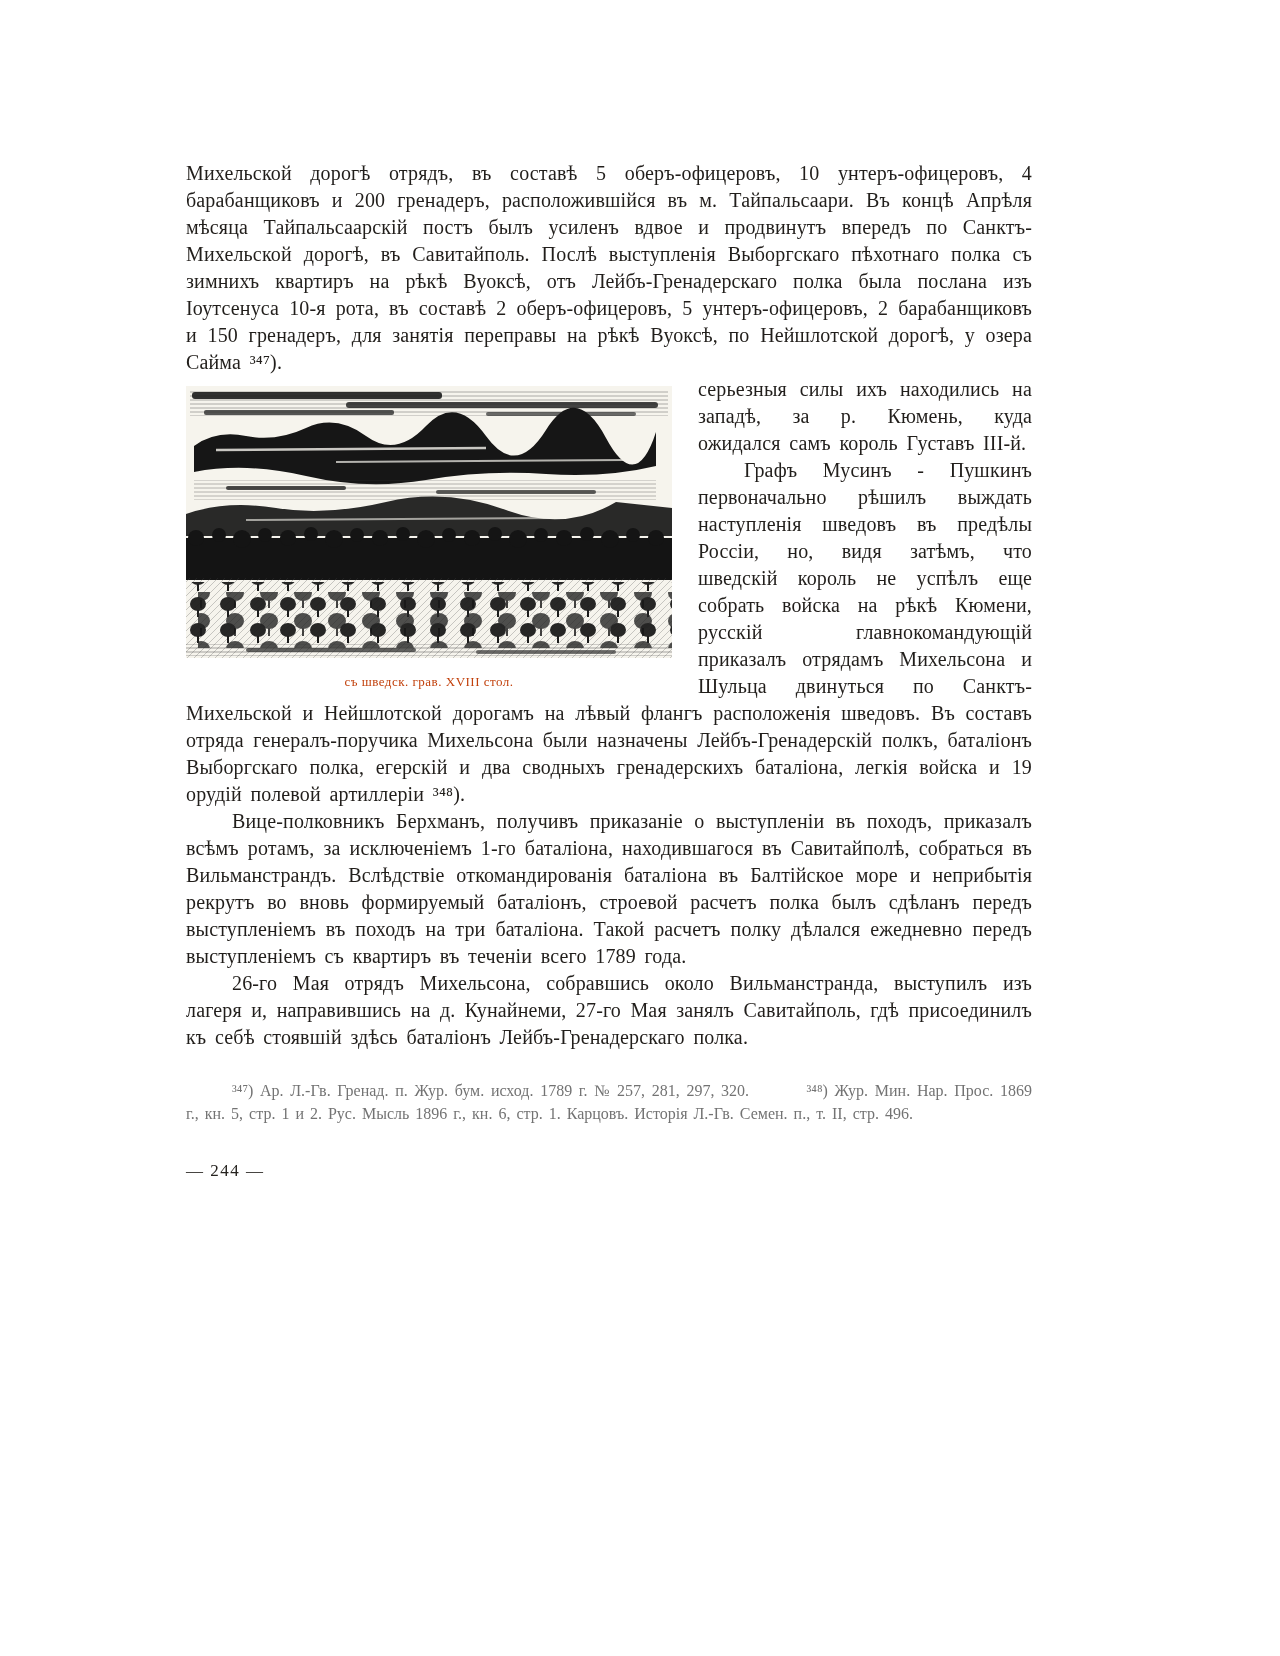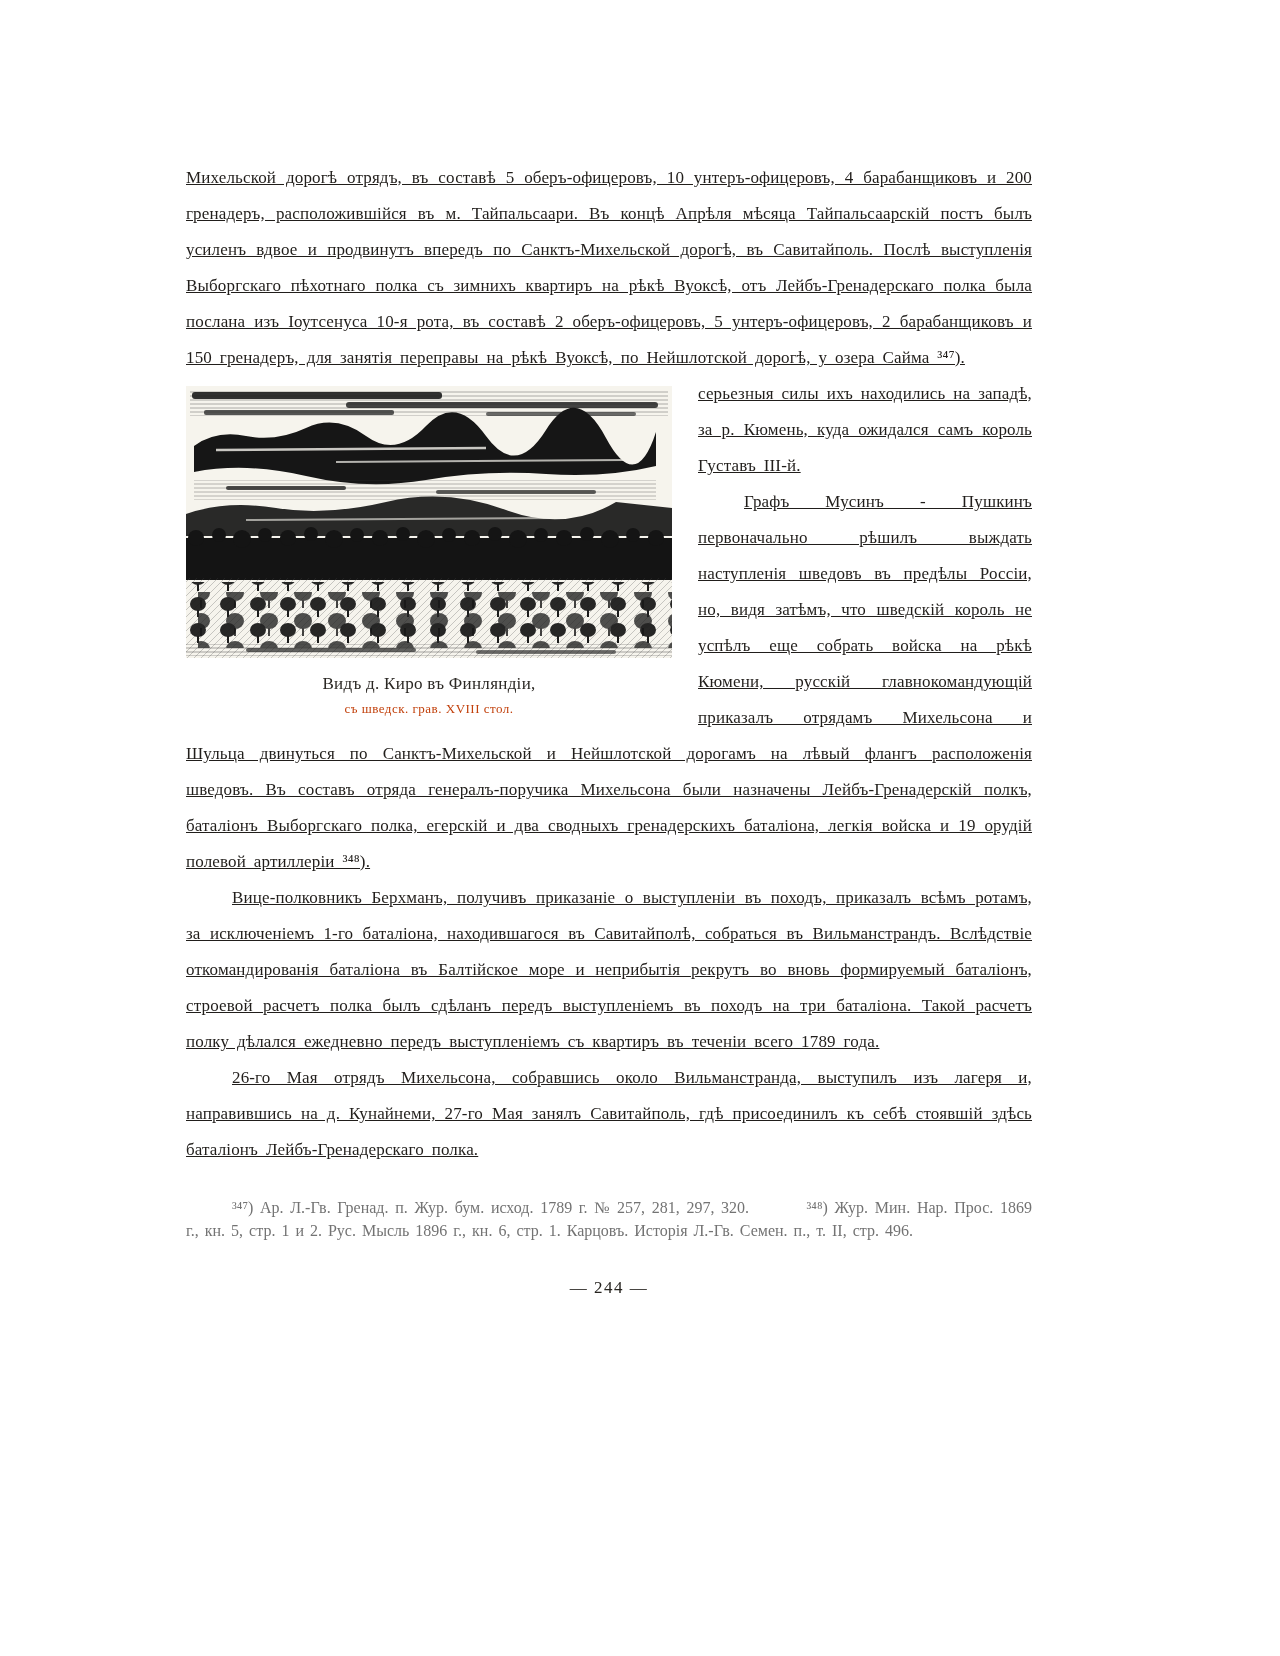--- a/index.html
+++ b/index.html
@@ -12,26 +12,25 @@
     color:#211e1b;
     font-family:"Liberation Serif","DejaVu Serif",serif;
     overflow:hidden;
   }
   .content {
     position:absolute;
     left:186px; top:160px;
     width:846px;
   }
   .para {
-    font-size:17px;
-    line-height:36px;
+    font-size:20px;
+    line-height:27px;
     text-align:justify;
     word-spacing:3.5px;
     letter-spacing:0.15px;
-    text-decoration:underline;
   }
   .indent { text-indent:46px; }
   .no-indent { text-indent:0; }
 
   .wrap-section::after { content:""; display:block; clear:both; }
 
   .figure {
     float:left;
     width:486px;
     margin:10px 26px 6px 0;
@@ -61,21 +60,20 @@
     font-size:16px;
     line-height:23px;
     text-align:justify;
     text-indent:46px;
     word-spacing:2px;
     color:#737373;
   }
   .fn-gap { display:inline-block; width:44px; }
 
   .page-number {
-    text-align:center;
     font-size:17px;
     margin-top:36px;
     letter-spacing:1.5px;
     color:#26231f;
   }
 </style>
 </head>
 <body>
 
 <div class="page">
@@ -151,21 +149,20 @@
 
           <rect x="0" y="192" width="486" height="80" fill="url(#hatchD)" opacity="0.4"></rect>
           <rect x="0" y="196" width="486" height="62" fill="url(#orchard)" opacity="0.95"></rect>
           <rect x="12" y="206" width="474" height="56" fill="url(#orchard2)" opacity="0.8"></rect>
           <rect x="0" y="258" width="486" height="12" fill="url(#hatchH)" opacity="0.55"></rect>
           <rect x="60" y="262" width="170" height="4" rx="2" fill="#222222" opacity="0.7"></rect>
           <rect x="290" y="264" width="140" height="4" rx="2" fill="#222222" opacity="0.6"></rect>
         </svg>
 
         <figcaption class="figcap">
-          <div class="cap1">Видъ д. Киро въ Финляндіи,</div>
           <div class="cap2">съ шведск. грав. XVIII стол.</div>
         </figcaption>
       </figure>
 
       <p class="para no-indent">серьезныя силы ихъ находились на западѣ, за р. Кюмень, куда ожидался самъ король Густавъ III-й.</p>
 
       <p class="para indent">Графъ Мусинъ - Пушкинъ первоначально рѣшилъ выждать наступленія шведовъ въ предѣлы Россіи, но, видя затѣмъ, что шведскій король не успѣлъ еще собрать войска на рѣкѣ Кюмени, русскій главнокомандующій приказалъ отрядамъ Михельсона и Шульца двинуться по Санктъ-Михельской и Нейшлотской дорогамъ на лѣвый флангъ расположенія шведовъ. Въ составъ отряда генералъ-поручика Михельсона были назначены Лейбъ-Гренадерскій полкъ, баталіонъ Выборгскаго полка, егерскій и два сводныхъ гренадерскихъ баталіона, легкія войска и 19 орудій полевой артиллеріи ³⁴⁸).</p>
 
       <p class="para indent">Вице-полковникъ Берхманъ, получивъ приказаніе о выступленіи въ походъ, приказалъ всѣмъ ротамъ, за исключеніемъ 1-го баталіона, находившагося въ Савитайполѣ, собраться въ Вильманстрандъ. Вслѣдствіе откомандированія баталіона въ Балтійское море и неприбытія рекрутъ во вновь формируемый баталіонъ, строевой расчетъ полка былъ сдѣланъ передъ выступленіемъ въ походъ на три баталіона. Такой расчетъ полку дѣлался ежедневно передъ выступленіемъ съ квартиръ въ теченіи всего 1789 года.</p>
 

